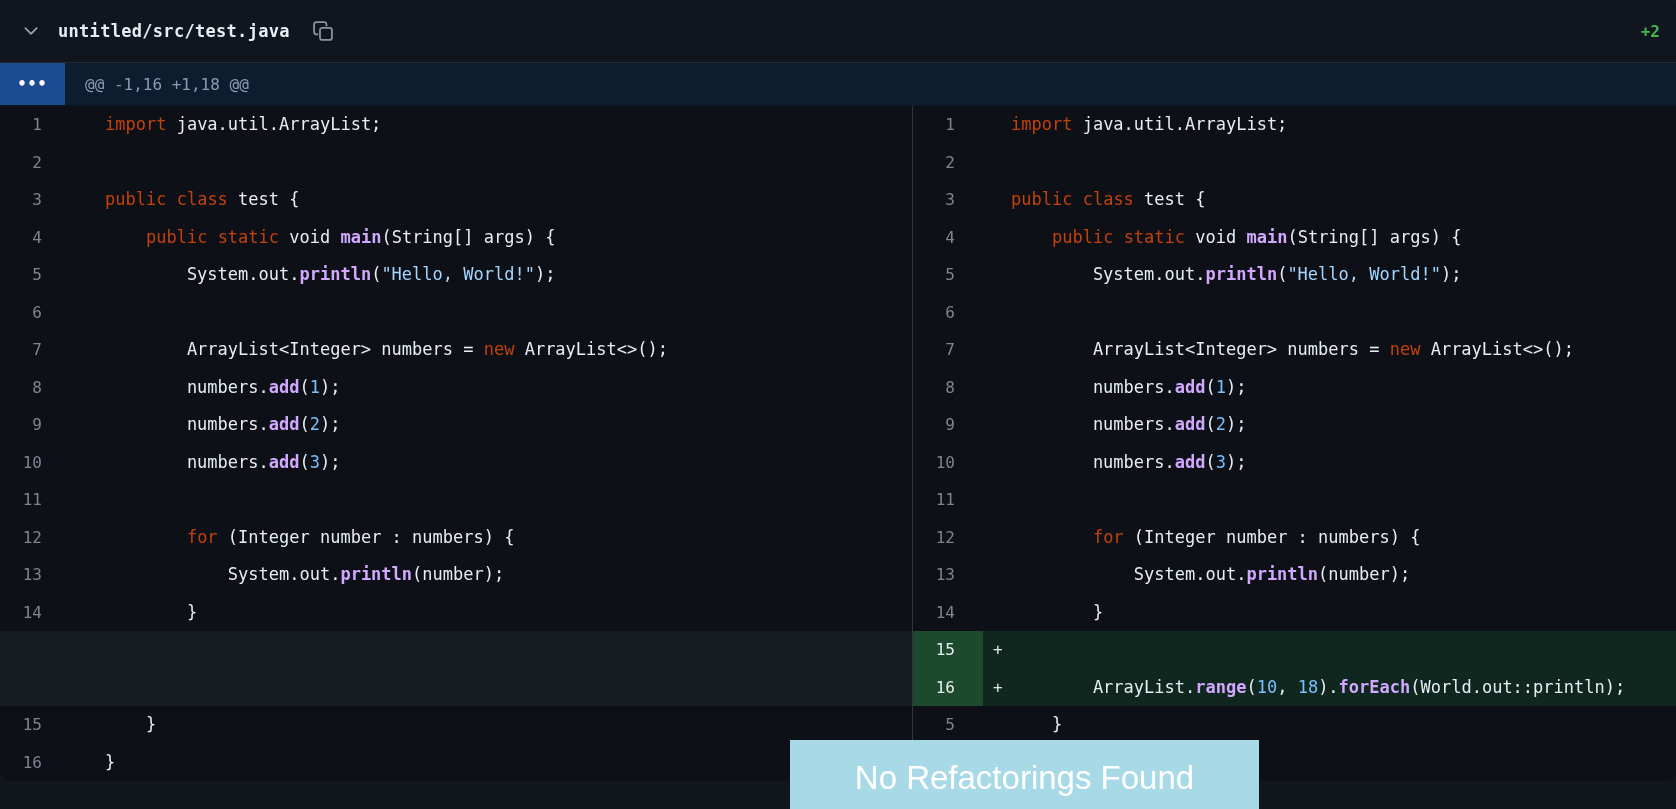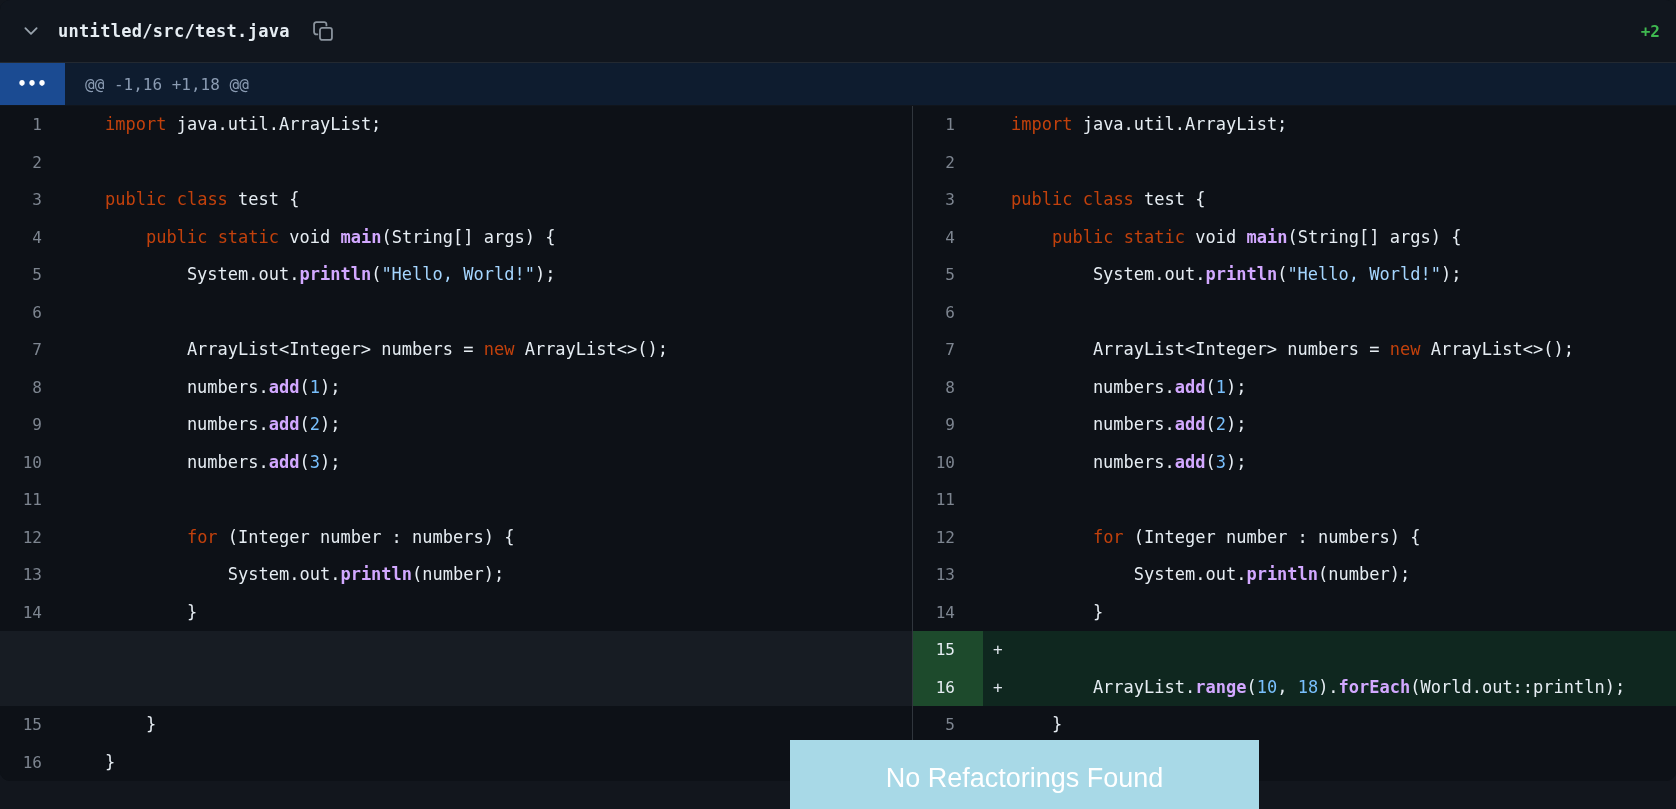--- a/index.html
+++ b/index.html
@@ -57,21 +57,21 @@
   .seg-num { color:#79c0fd; }
   .seg-str { color:#a5d6ff; }
   .seg-pl  { color:#e6edf3; }
   
   .toast {
     position:absolute; left:790px; top:740px; width:469px; height:76px;
     background:#a8d9e7; z-index:10;
     display:flex; align-items:center; justify-content:center;
     font-family:"Liberation Sans", sans-serif;
   }
-  .toast-text { color:#ffffff; font-size:27px; font-weight:400; }
+  .toast-text { color:#ffffff; font-size:33px; font-weight:400; }
   svg { display:block; }
 </style>
 </head>
 <body>
 
 <div class="card">
 
   <div class="file-header">
     <span class="chev">
       <svg width="18" height="18" viewBox="0 0 16 16" fill="none" stroke="#99a3ad" stroke-width="1.6" stroke-linecap="round" stroke-linejoin="round">

